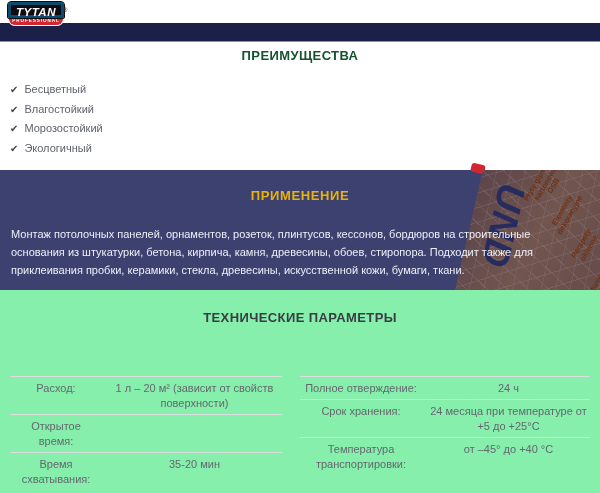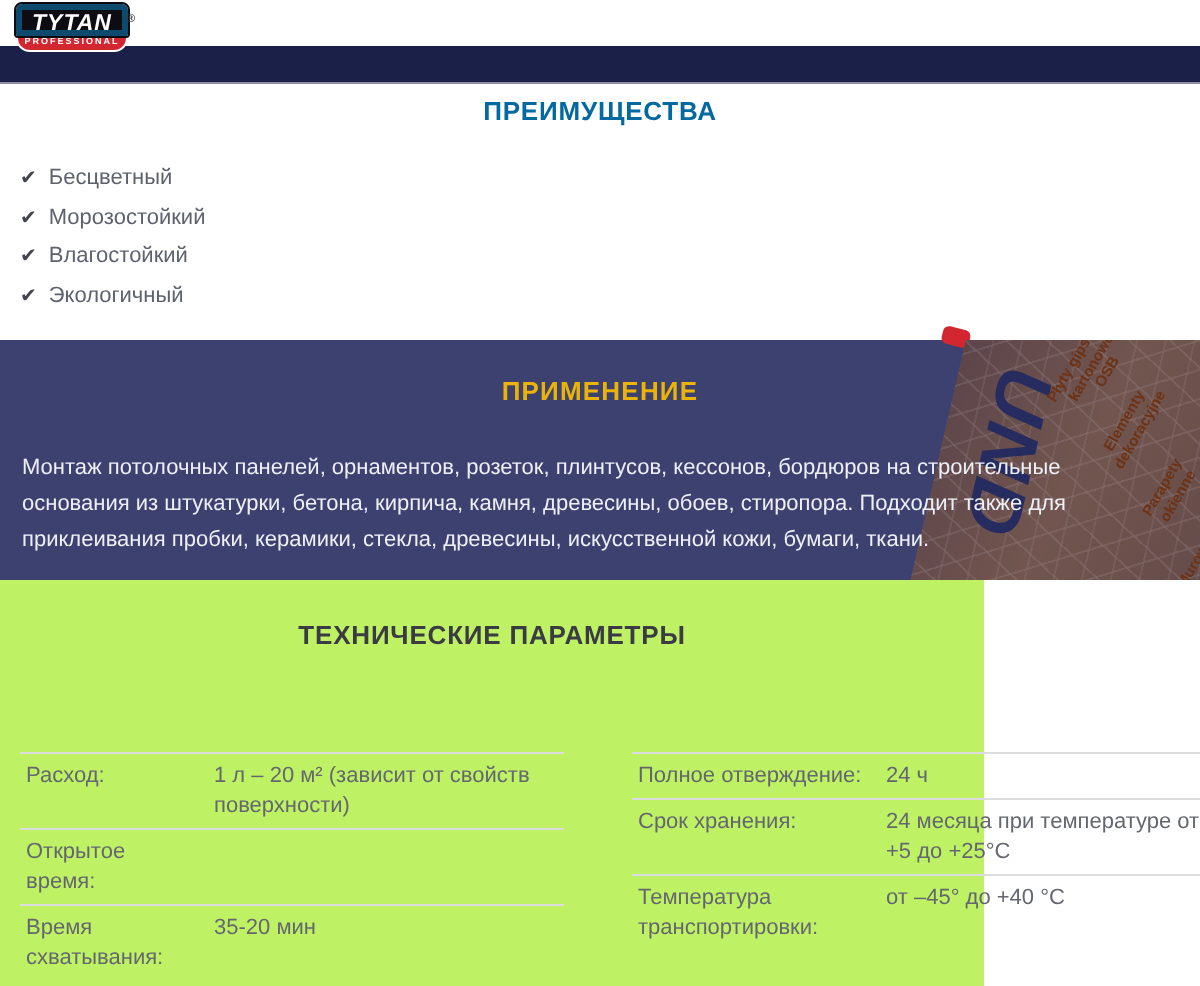--- a/index.html
+++ b/index.html
@@ -43,21 +43,21 @@
     line-height: 6px;
     letter-spacing: 1px;
     text-align: center;
     height: 8px;
   }
   .navy-bar { position: absolute; top: 23px; left: 0; width: 600px; height: 19px; background: #1b2048; border-bottom: 1px solid #8d8da4; }
 
   
   .advantages { position: absolute; top: 43px; left: 0; width: 600px; height: 127px; background: #ffffff; }
   .section-title { margin: 0; text-align: center; font-size: 13px; font-weight: bold; letter-spacing: 0.4px; }
-  .advantages .section-title { padding-top: 5px; color: #0369a1; }
+  .advantages .section-title { padding-top: 5px; color: #14532d; }
   .adv-list { list-style: none; margin: 17px 0 0 0; padding: 0 0 0 10px; }
   .adv-item { font-size: 11px; color: #5e626e; line-height: 19.5px; }
   .check-icon { color: #43454d; margin-right: 6px; font-size: 10px; }
 
   
   .application { position: absolute; top: 170px; left: 0; width: 600px; height: 120px; background: #3d4170; overflow: hidden; }
   .application .section-title { position: relative; z-index: 2; padding-top: 18px; color: #eab308; letter-spacing: 0.6px; }
   .application-text {
     position: relative; z-index: 2;
     margin: 22px 0 0 0;
@@ -99,23 +99,23 @@
     transform: rotate(-73deg);
     font-size: 7.5px; font-weight: bold; line-height: 1.15;
     color: #6e3214; z-index: 1;
   }
   .art-label-0 { left: 38px; top: 14px; }
   .art-label-1 { left: 64px; top: 44px; }
   .art-label-2 { left: 90px; top: 72px; }
   .art-label-3 { left: 116px; top: 100px; }
 
   
-  .technical { position: absolute; top: 290px; left: 0; width: 492px; height: 203px; background: #bef264; }
+  .technical { position: absolute; top: 290px; left: 0; width: 600px; height: 203px; background: #86efac; }
   .technical .section-title { padding-top: 20px; color: #3a3b43; }
-  .tables { display: flex; margin: 51px 10px 0 10px; gap: 34px; }
+  .tables { display: flex; margin: 51px 10px 0 10px; gap: 18px; text-align: center; }
   .spec-table { flex: 0 0 auto; }
   .spec-table-left { width: 272px; }
   .spec-table-right { width: 290px; }
   .spec-row {
     display: flex;
     border-top: 1px solid #dcdddf;
     padding: 4px 0 3px 0;
     font-size: 11px; line-height: 15px; color: #64676f;
   }
   .spec-label { flex: 0 0 97px; padding-left: 3px; padding-right: 8px; }
@@ -137,24 +137,24 @@
 
   <div class="navy-bar"></div>
 
   <section class="advantages">
     <h2 class="section-title">ПРЕИМУЩЕСТВА</h2>
     <ul class="adv-list">
       <li class="adv-item">
         <span class="check-icon">✔</span><span>Бесцветный</span>
       </li>
       <li class="adv-item">
+        <span class="check-icon">✔</span><span>Влагостойкий</span>
+      </li>
+      <li class="adv-item">
         <span class="check-icon">✔</span><span>Морозостойкий</span>
-      </li>
-      <li class="adv-item">
-        <span class="check-icon">✔</span><span>Влагостойкий</span>
       </li>
       <li class="adv-item">
         <span class="check-icon">✔</span><span>Экологичный</span>
       </li>
     </ul>
   </section>
 
   <div class="red-sliver"></div>
 
   <section class="application">

